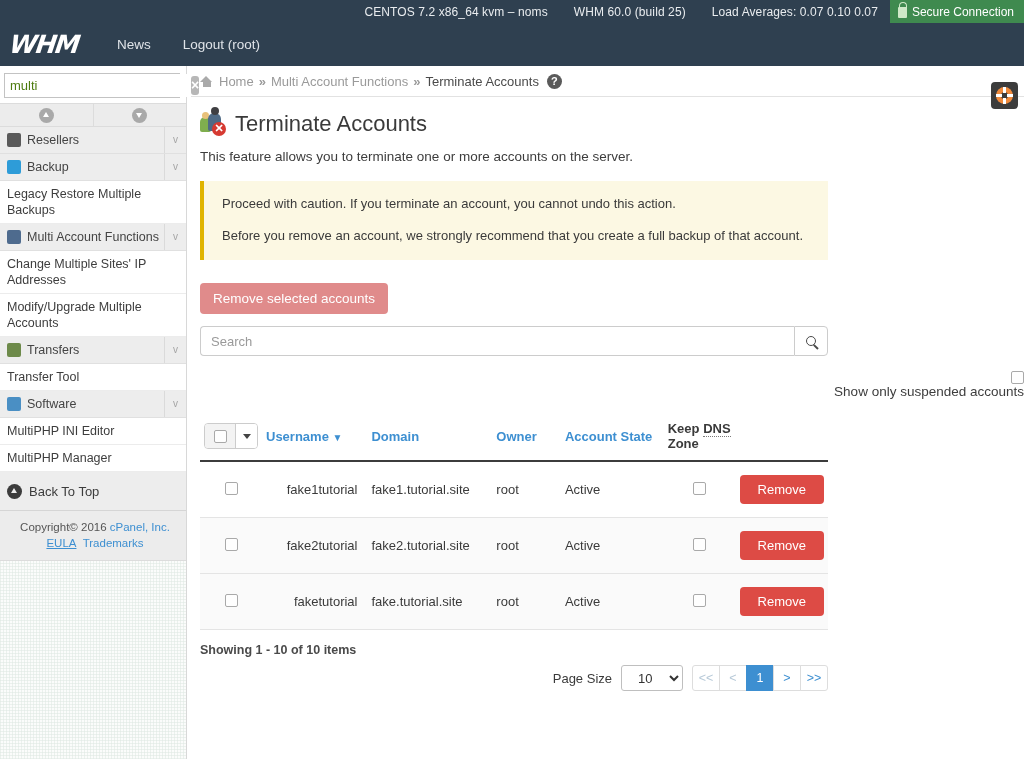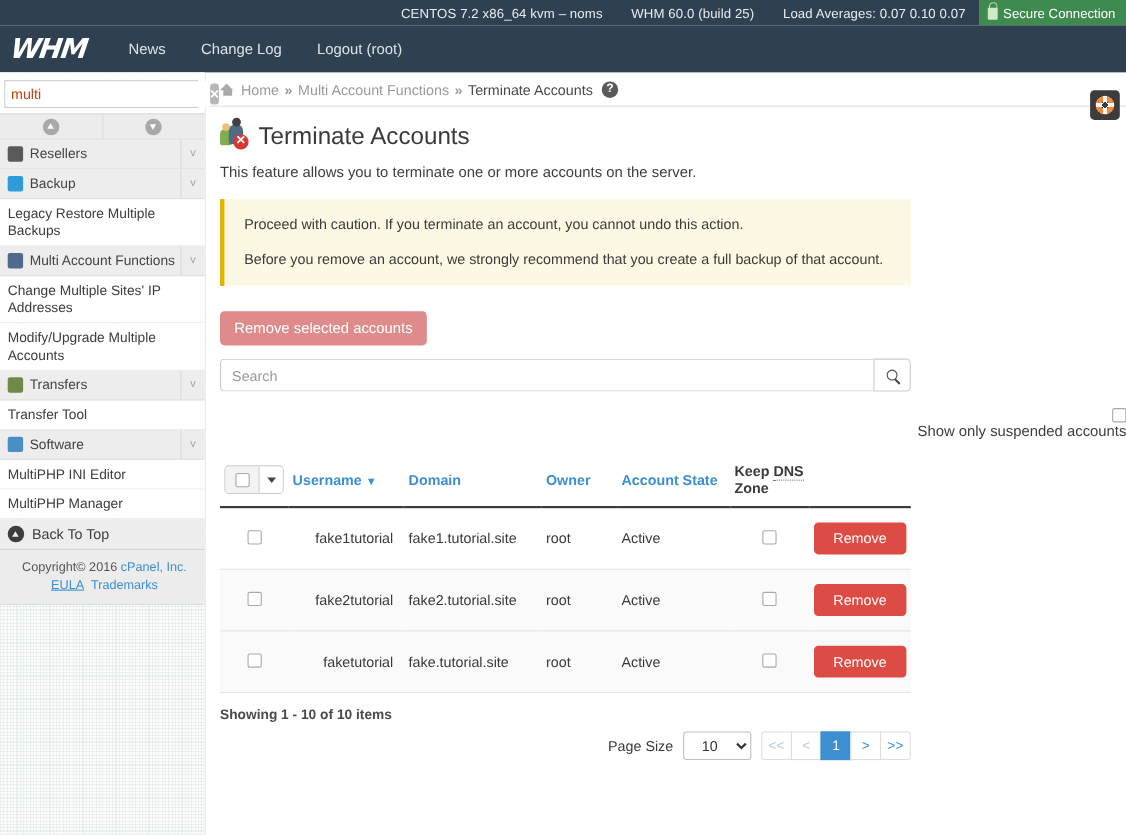--- a/index.html
+++ b/index.html
@@ -113,21 +113,21 @@
     height: 25px;
     background: #fff;
   }
   .search-box input {
     border: 0; outline: none;
     flex: 1;
     height: 23px;
     padding: 0 5px;
     font-size: 13px;
     font-family: "Liberation Sans", sans-serif;
-    color: #c2410c;
+    color: #4d7c0f;
   }
   .clear-btn {
     width: 19px; height: 19px;
     margin-right: 3px;
     background: #b7b7b7;
     border-radius: 3px;
     color: #fff;
     font-size: 14px;
     font-weight: bold;
     line-height: 18px;
@@ -197,21 +197,21 @@
     line-height: 16px;
     cursor: pointer;
   }
   .leaf-item.active {
     background: #5e5e5e;
     color: #ffffff;
   }
   .backtotop {
     background: #ededed;
     border-bottom: 1px solid #d5d5d5;
-    height: 28px;
+    height: 39px;
     display: flex; align-items: center;
     padding-left: 7px;
     font-size: 13px;
     color: #3c3c3c;
     cursor: pointer;
   }
   .btt-circ {
     width: 15px; height: 15px; border-radius: 50%;
     background: #3c3c3c; margin-right: 7px;
     position: relative; flex-shrink: 0;
@@ -568,21 +568,20 @@
   </div>
   <div class="secure-badge">
     <span class="lock-glyph"></span>
     <span>Secure Connection</span>
   </div>
 </div>
 
 <div class="navbar">
   <div class="whm-logo">WHM</div>
   <a class="nav-link" href="#">News</a>
-  <a class="nav-link" href="#">Change Log</a>
   <a class="nav-link" href="#">Logout (root)</a>
 </div>
 
 <div class="layout">
 
   <div class="sidebar">
     <div class="sidebar-bg-fill"></div>
     <div class="sidebar-inner">
 
       <div class="search-wrap">

